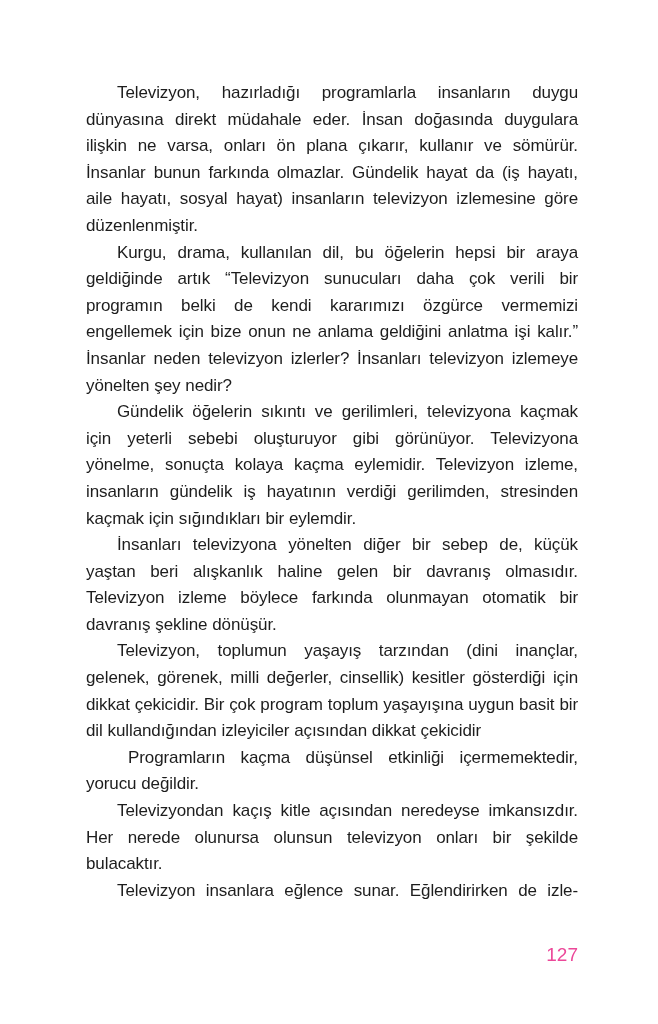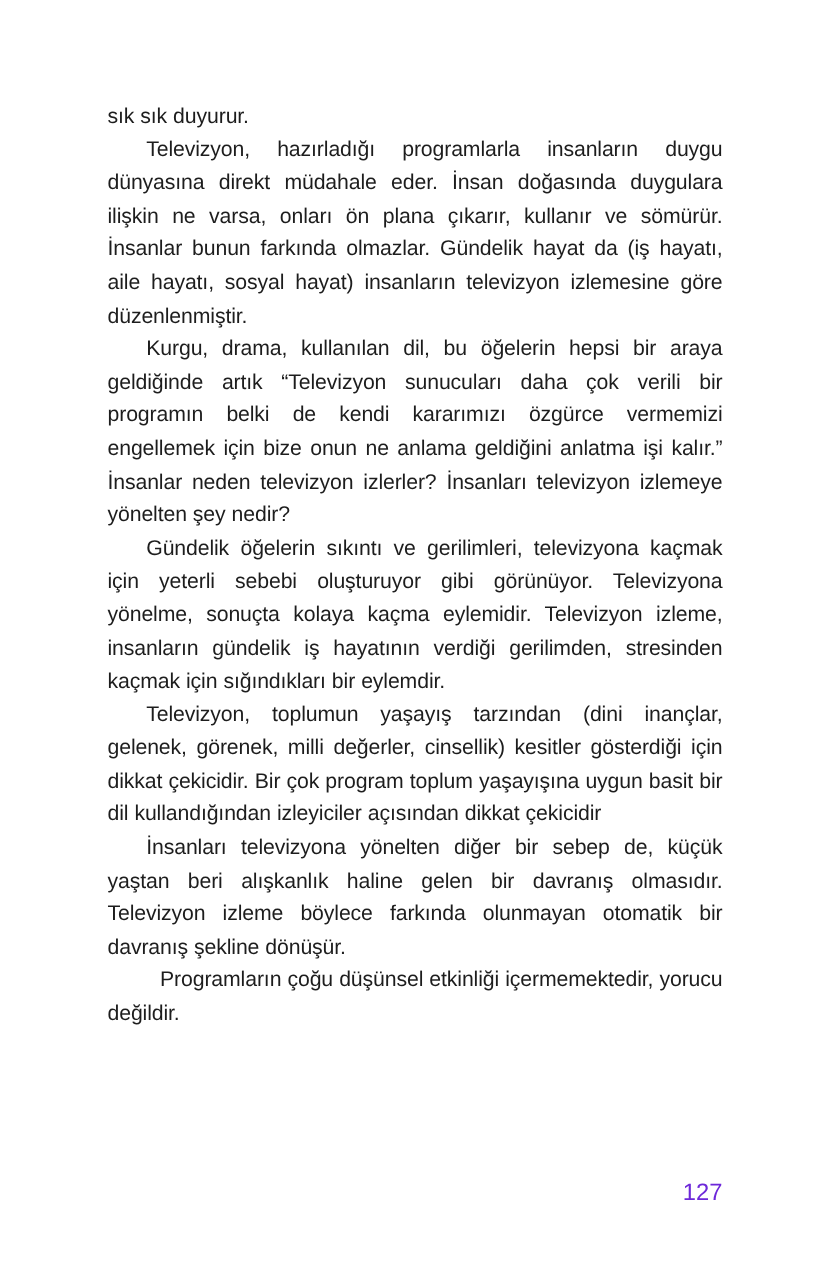--- a/index.html
+++ b/index.html
@@ -41,30 +41,31 @@
   }
   .para.stretch-last {
     text-align-last: justify;
   }
   .page-number {
     position: absolute;
     top: 944px;
     right: 80px;
     font-size: 19px;
     line-height: 22px;
-    color: #6d28d9;
+    color: #ec4899;
   }
 </style>
 </head>
 <body>
 
 <div class="book-page">
   <div class="text-block">
-    <p class="para no-indent">sık sık duyurur.</p>
     <p class="para">Televizyon, hazırladığı programlarla insanların duygu dünyasına direkt müdahale eder. İnsan doğasında duygulara ilişkin ne varsa, onları ön plana çıkarır, kullanır ve sömürür. İnsanlar bunun farkında olmazlar. Gündelik hayat da (iş hayatı, aile hayatı, sosyal hayat) insanların televizyon izlemesine göre düzenlenmiştir.</p>
     <p class="para">Kurgu, drama, kullanılan dil, bu öğelerin hepsi bir araya geldiğinde artık “Televizyon sunucuları daha çok verili bir programın belki de kendi kararımızı özgürce vermemizi engellemek için bize onun ne anlama geldiğini anlatma işi kalır.” İnsanlar neden televizyon izlerler? İnsanları televizyon izlemeye yönelten şey nedir?</p>
     <p class="para">Gündelik öğelerin sıkıntı ve gerilimleri, televizyona kaçmak için yeterli sebebi oluşturuyor gibi görünüyor. Televizyona yönelme, sonuçta kolaya kaçma eylemidir. Televizyon izleme, insanların gündelik iş hayatının verdiği gerilimden, stresinden kaçmak için sığındıkları bir eylemdir.</p>
+    <p class="para">İnsanları televizyona yönelten diğer bir sebep de, küçük yaştan beri alışkanlık haline gelen bir davranış olmasıdır. Televizyon izleme böylece farkında olunmayan otomatik bir davranış şekline dönüşür.</p>
     <p class="para">Televizyon, toplumun yaşayış tarzından (dini inançlar, gelenek, görenek, milli değerler, cinsellik) kesitler gösterdiği için dikkat çekicidir. Bir çok program toplum yaşayışına uygun basit bir dil kullandığından izleyiciler açısından dikkat çekicidir</p>
-    <p class="para">İnsanları televizyona yönelten diğer bir sebep de, küçük yaştan beri alışkanlık haline gelen bir davranış olmasıdır. Televizyon izleme böylece farkında olunmayan otomatik bir davranış şekline dönüşür.</p>
-    <p class="para indent-large">Programların çoğu düşünsel etkinliği içermemektedir, yorucu değildir.</p>
+    <p class="para indent-large">Programların kaçma düşünsel etkinliği içermemektedir, yorucu değildir.</p>
+    <p class="para">Televizyondan kaçış kitle açısından neredeyse imkansızdır. Her nerede olunursa olunsun televizyon onları bir şekilde bulacaktır.</p>
+    <p class="para stretch-last">Televizyon insanlara eğlence sunar. Eğlendirirken de izle-</p>
   </div>
   <div class="page-number">127</div>
 </div>
 
 </body></html>

